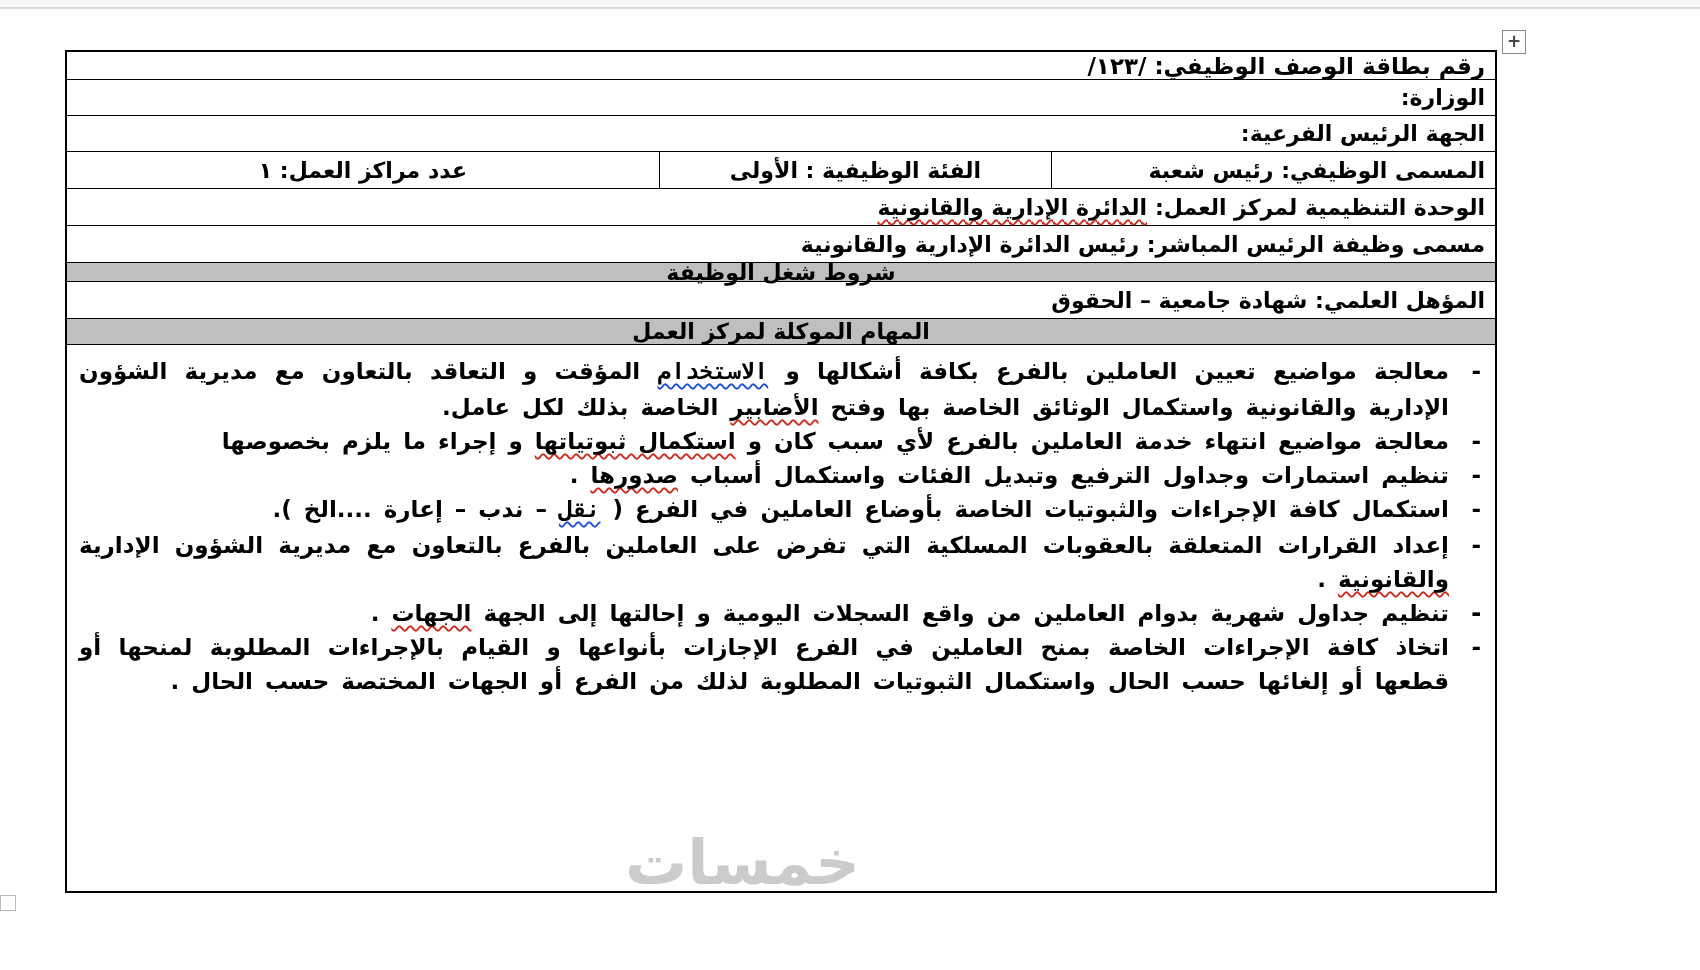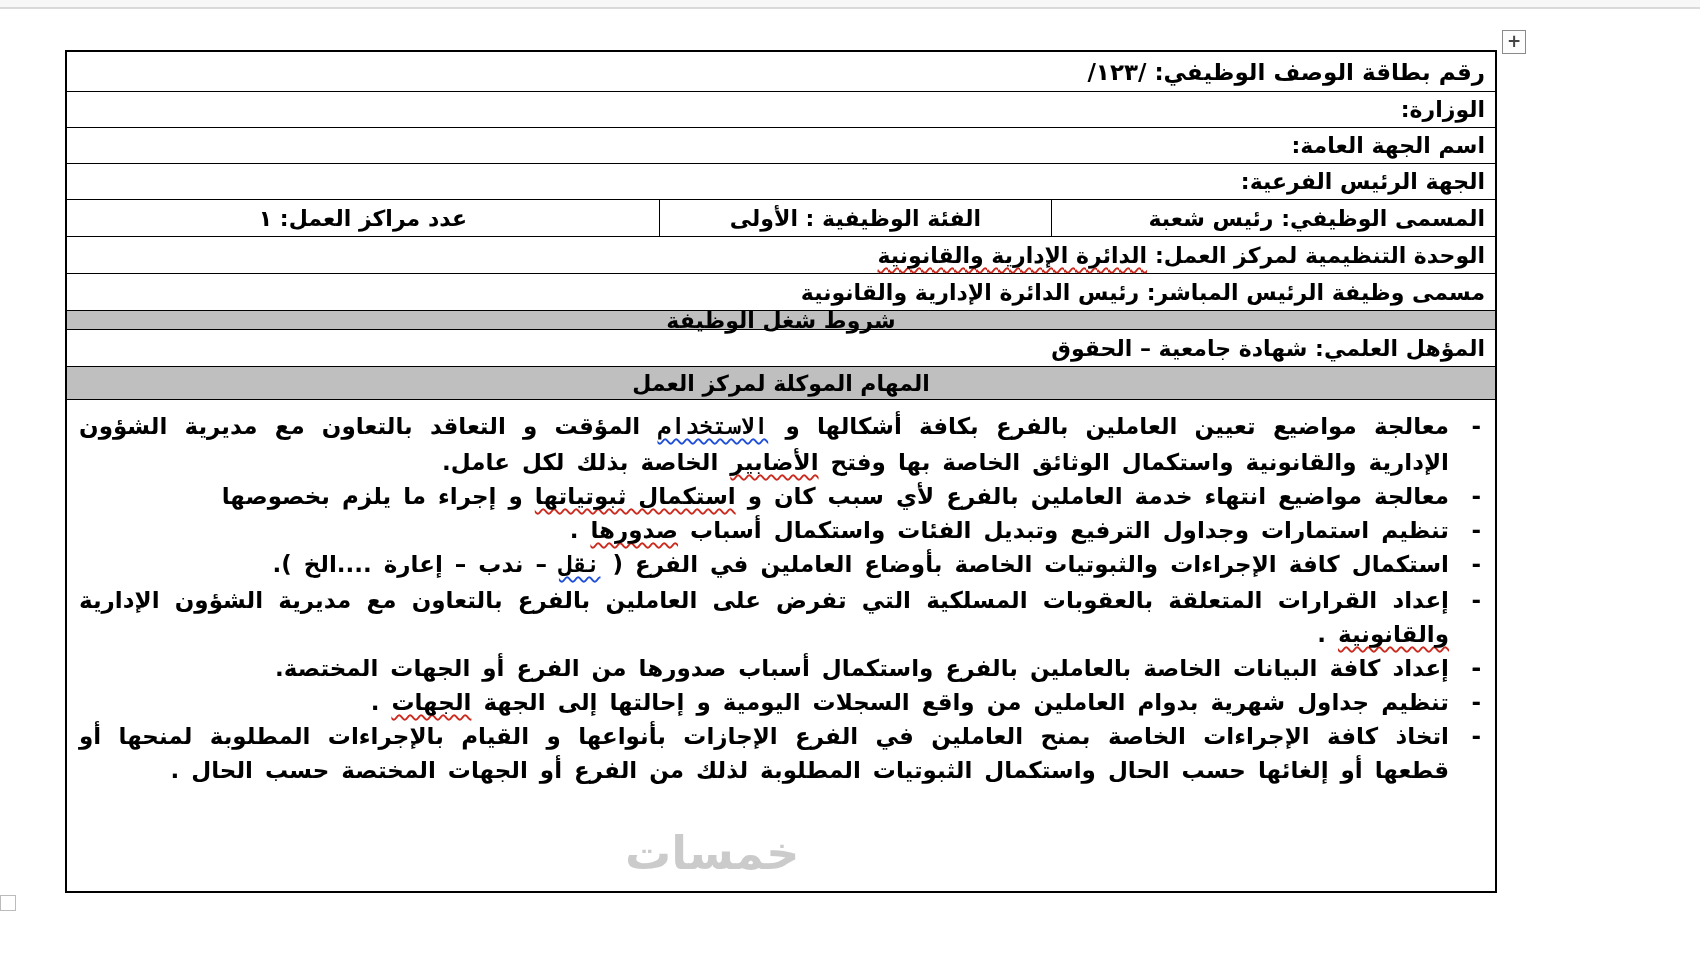--- a/index.html
+++ b/index.html
@@ -44,22 +44,22 @@
   }
   .trow {
     flex: 0 0 auto;
     display: flex; align-items: center;
     padding: 0 10px;
     border-bottom: 1px solid var(--border-color, #000);
     font-size: 22px;
     white-space: nowrap;
   }
   .trow:last-child { border-bottom: none; }
-  .h40 { height: 40px; } .h37 { height: 37px; } .h36 { height: 36px; }
-  .h34 { height: 19px; } .h33 { height: 33px; }
+  .h40 { height: 28px; } .h37 { height: 37px; } .h36 { height: 36px; }
+  .h34 { height: 19px; } .h33 { height: 26px; }
   .first-row { font-size: 23px; }
   .gray {
     background: var(--header-bg, #bfbfbf);
     justify-content: center;
   }
   .cols { padding: 0; }
   .cell {
     height: 100%;
     display: flex; align-items: center;
     padding: 0 10px;
@@ -90,21 +90,21 @@
     text-decoration-line: underline;
     text-decoration-style: wavy;
     text-decoration-thickness: 2px;
     text-underline-offset: 4px;
     text-decoration-skip-ink: none;
   }
   .wavy.red  { text-decoration-color: var(--wavy-red, #cc2a1e); }
   .wavy.blue { text-decoration-color: var(--wavy-blue, #1f4fd8); font-family: Liberation Mono, monospace; }
   .watermark {
     position: absolute; left: 625px; top: 826px;
-    font-size: 46px;
+    font-size: 62px;
     color: #8d8d8d;
     opacity: 0.45;
     letter-spacing: 2px;
     z-index: 6;
     pointer-events: none;
   }
 </style>
 </head>
 <body>
 
@@ -115,23 +115,20 @@
 <div class="doc-table" dir="rtl">
 
   <div class="trow h40 first-row">
     <span>رقم بطاقة الوصف الوظيفي: /١٢٣/</span>
   </div>
 
   <div class="trow h36">
     <span>الوزارة:</span>
   </div>
 
-  <div class="trow h36">
-    <span>اسم الجهة العامة:</span>
-  </div>
 
   <div class="trow h36">
     <span>الجهة الرئيس الفرعية:</span>
   </div>
 
   <div class="trow cols h37">
     <div class="cell c1">
       <span>المسمى الوظيفي: رئيس شعبة</span>
     </div>
     <div class="cell c2">
@@ -164,21 +161,21 @@
   </div>
 
   <div class="trow tasks-row">
     <ul class="tasks">
         <li><span class="dash">-</span><span>معالجة مواضيع تعيين العاملين بالفرع بكافة أشكالها و </span><span class="wavy blue">الاستخدام</span><span> المؤقت و التعاقد بالتعاون مع مديرية الشؤون الإدارية والقانونية واستكمال الوثائق الخاصة بها وفتح </span><span class="wavy red">الأضابير</span><span> الخاصة بذلك لكل عامل.</span></li>
         <li><span class="dash">-</span><span>معالجة مواضيع انتهاء خدمة العاملين بالفرع لأي سبب كان و </span><span class="wavy red">استكمال ثبوتياتها</span><span> و إجراء ما يلزم بخصوصها</span></li>
         <li><span class="dash">-</span><span>تنظيم استمارات وجداول الترفيع وتبديل الفئات واستكمال أسباب </span><span class="wavy red">صدورها</span><span> .</span></li>
         <li><span class="dash">-</span><span>استكمال كافة الإجراءات والثبوتيات الخاصة بأوضاع العاملين في الفرع ( </span><span class="wavy blue">نقل</span><span> – ندب – إعارة ....الخ ).</span></li>
         <li><span class="dash">-</span><span>إعداد القرارات المتعلقة بالعقوبات المسلكية التي تفرض على العاملين بالفرع بالتعاون مع مديرية الشؤون الإدارية </span><span class="wavy red">والقانونية</span><span> .</span></li>
         <li><span class="dash">-</span></li>
-        <li><span class="dash">-</span><span>إعداد كافة البيانات الخاصة بالعاملين بالفرع واستكمال أسباب صدورها من الفرع أو الجهات المختصة.</span></li>
+        <li><span class="dash">-</span></li>
         <li><span class="dash">-</span><span>تنظيم جداول شهرية بدوام العاملين من واقع السجلات اليومية و إحالتها إلى الجهة </span><span class="wavy red">الجهات</span><span> .</span></li>
         <li><span class="dash">-</span><span>اتخاذ كافة الإجراءات الخاصة بمنح العاملين في الفرع الإجازات بأنواعها و القيام بالإجراءات المطلوبة لمنحها أو قطعها أو إلغائها حسب الحال واستكمال الثبوتيات المطلوبة لذلك من الفرع أو الجهات المختصة حسب الحال .</span></li>
       </ul>
   </div>
 
 </div>
 
 <div class="watermark">خمسات</div>
 
 <div class="corner-box"></div>

